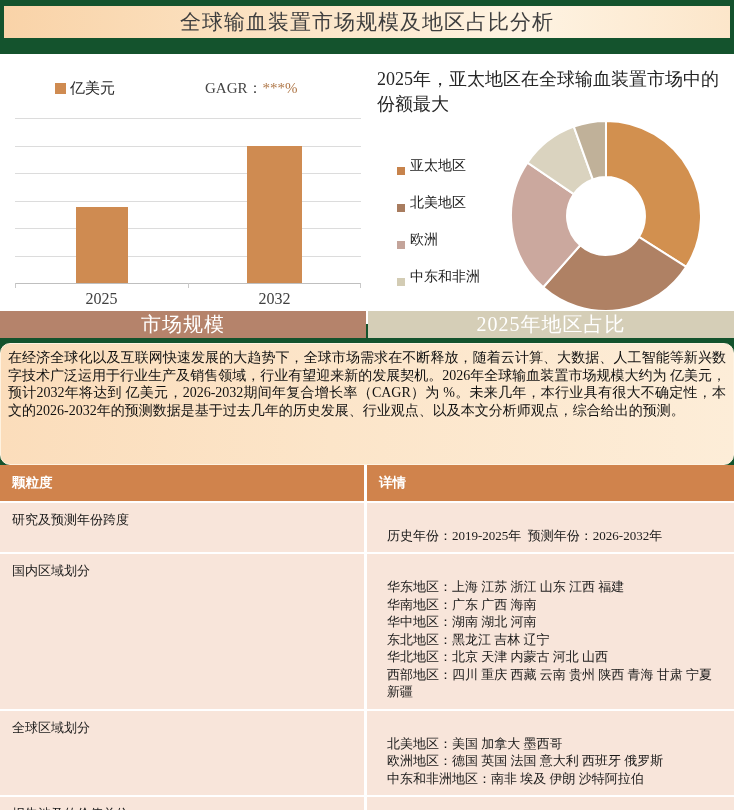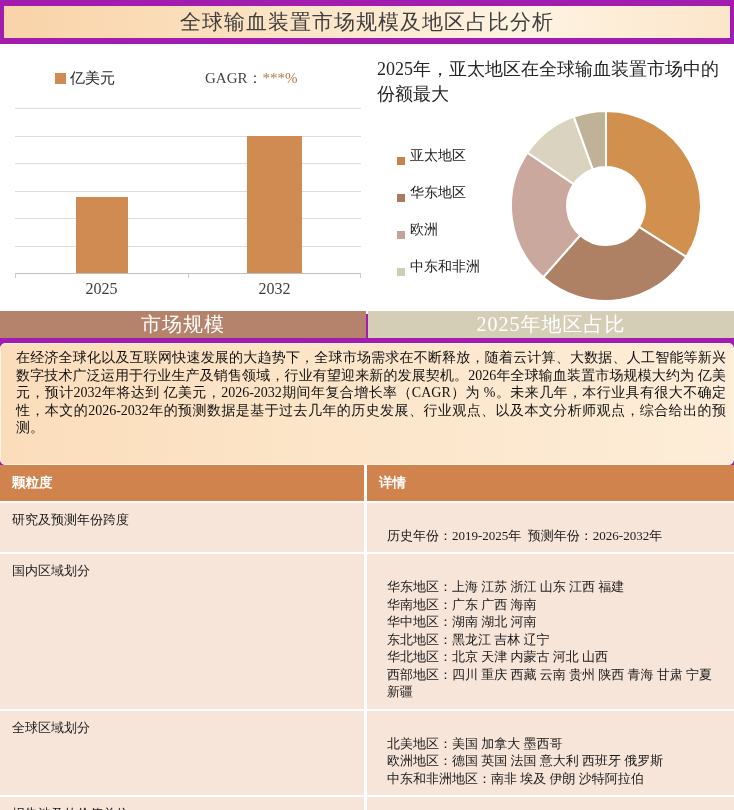--- a/index.html
+++ b/index.html
@@ -1,26 +1,26 @@
 <!DOCTYPE html>
 <html><head>
 <meta charset="utf-8">
 <style>
   html,body{margin:0;padding:0;background:#ffffff;}
-  #app{position:relative;width:734px;height:810px;overflow:hidden;background:#a21caf;
+  #app{position:relative;width:734px;height:810px;overflow:hidden;background:#14532d;
        font-family:"Liberation Serif","DejaVu Serif",serif;color:#1a1a1a;}
 
   
   .title-bar{position:absolute;left:4px;right:4px;top:6px;height:32px;
     background:linear-gradient(to right,#F9D3A8 0%,#FBE0BE 30%,#FEF3E2 72%,#FCE6CA 100%);
     display:flex;align-items:center;justify-content:center;}
   .title-bar h1{margin:0;font-size:21px;font-weight:normal;color:#3F3F3F;letter-spacing:1px;}
 
   
-  .charts{position:absolute;left:0;right:0;top:44px;height:270px;background:#fff;}
+  .charts{position:absolute;left:0;right:0;top:54px;height:270px;background:#fff;}
 
   .bar-legend{position:absolute;left:55px;top:25px;display:flex;align-items:center;}
   .bar-legend .sq{width:11px;height:11px;margin-right:4px;}
   .bar-legend .tx{font-size:15px;color:#262626;}
   .cagr{position:absolute;left:205px;top:25px;font-size:15px;color:#444;}
   .cagr .stars{color:#AF7748;}
 
   .bar-plot{position:absolute;left:15px;top:64px;width:346px;height:165px;}
   .gridline{position:absolute;left:0;right:0;height:1px;background:#DCDCDC;}
   .gridline.baseline{background:#BFBFBF;}
@@ -40,21 +40,21 @@
   
   .tabs{position:absolute;left:0;right:0;top:310px;height:28px;display:flex;align-items:flex-end;}
   .tab{flex:0 0 366px;display:flex;align-items:center;justify-content:center;
     color:#fff;font-size:20px;letter-spacing:1px;}
   .tab.left{background:#B5836B;margin-right:2px;}
   .tab.right{flex:1;background:#D5CEB7;}
 
   
   .panel{position:absolute;left:0;right:0;top:343px;height:122px;box-sizing:border-box;
     background:linear-gradient(to right,#FBDDBB 0%,#FCE5C9 45%,#FDEDD8 100%);
-    border:1px solid #FEF2E0;border-radius:5px;padding:5px 7px 0 15px;}
+    border:1px solid #FEF2E0;border-radius:10px;padding:5px 7px 0 7px;}
   .panel p{margin:0;font-size:14px;line-height:17.5px;text-align:justify;color:#111;}
   .panel .tbl-title{margin-top:3px;text-align:center;font-size:14px;font-weight:bold;color:#000;}
 
   
   .gtable{position:absolute;left:0;right:0;top:465px;bottom:0;background:#fff;overflow:hidden;}
   .trow{display:flex;margin-bottom:2px;}
   .cell-l{flex:0 0 367px;box-sizing:border-box;background:#F8E5DA;
     border-right:3px solid #fff;padding:8px 8px 8px 12px;font-size:13px;line-height:17.5px;}
   .cell-r{flex:1;box-sizing:border-box;background:#F8E5DA;
     padding:24px 8px 8px 12px;font-size:13px;line-height:17.5px;}
@@ -99,21 +99,21 @@
 
     <div class="share-heading">2025年，亚太地区在全球输血装置市场中的份额最大</div>
     <div class="donut-legend">
   <div class="lg-item">
     <span class="lg-marker" style="background: rgb(199, 131, 76);"></span>
     <span class="lg-text">亚太地区</span>
   </div>
 
   <div class="lg-item">
     <span class="lg-marker" style="background: rgb(168, 124, 95);"></span>
-    <span class="lg-text">华东地区</span>
+    <span class="lg-text">北美地区</span>
   </div>
 
   <div class="lg-item">
     <span class="lg-marker" style="background: rgb(196, 164, 154);"></span>
     <span class="lg-text">欧洲</span>
   </div>
 
   <div class="lg-item">
     <span class="lg-marker" style="background: rgb(211, 204, 180);"></span>
     <span class="lg-text">中东和非洲</span>

